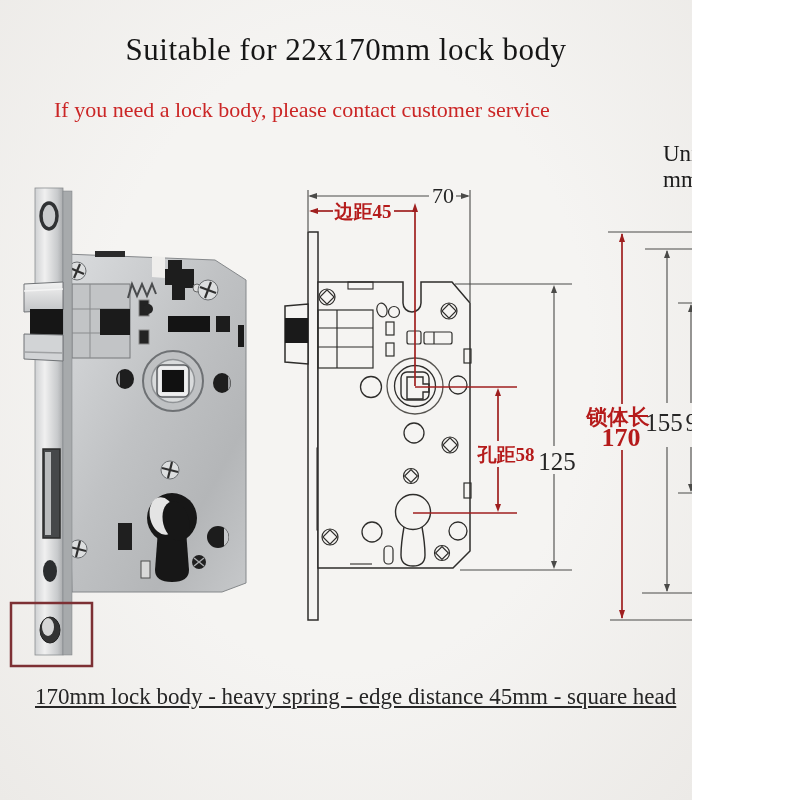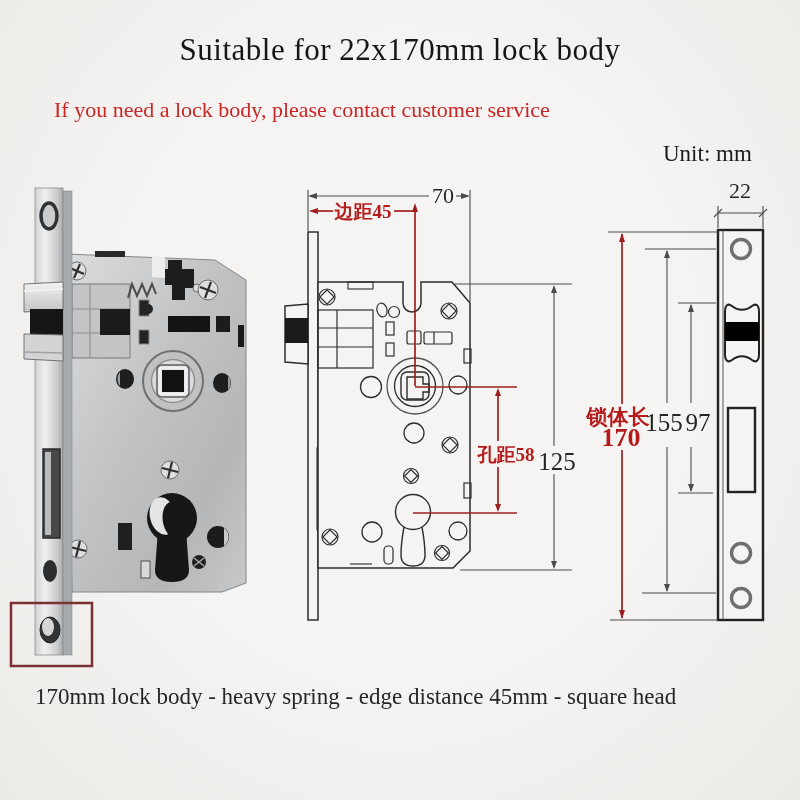--- a/index.html
+++ b/index.html
@@ -1,28 +1,28 @@
 <!DOCTYPE html>
 <html><head>
 <meta charset="utf-8">
 <style>
   html,body{margin:0;padding:0;}
   .page{
-    position:relative;width:800px;height:800px;overflow:hidden;
+    position:relative;width:692px;height:800px;overflow:hidden;
     background:radial-gradient(ellipse at 50% 45%, #f5f4f2 50%, #eceae7 100%);
     font-family:"Liberation Serif", serif;
   }
   .title{
     position:absolute;top:32px;left:0;width:100%;text-align:center;
     font-size:31px;color:#161616;letter-spacing:0.5px;
   }
   .notice{position:absolute;top:96px;left:48px;font-size:22px;line-height:28px;}
   .notice .l2{margin-left:6px;}
   .unit{position:absolute;top:141px;left:663px;font-size:23px;color:#1b1b1b;}
-  .caption{position:absolute;top:684px;left:35px;font-size:23px;color:#262626;}
+  .caption{position:absolute;top:684px;left:35px;font-size:23px;color:#262626;text-decoration:underline;}
   svg{position:absolute;top:0;left:0;}
   svg text{font-family:"Liberation Serif", serif;}
   .dimnum{font-size:22px;fill:#262626;}
   .dimnum-lg{font-size:25px;fill:#262626;}
   .redlbl{font-size:19px;font-weight:bold;}
   .redlbl-lg{font-size:26px;font-weight:bold;}
 </style>
 </head>
 <body>
 

